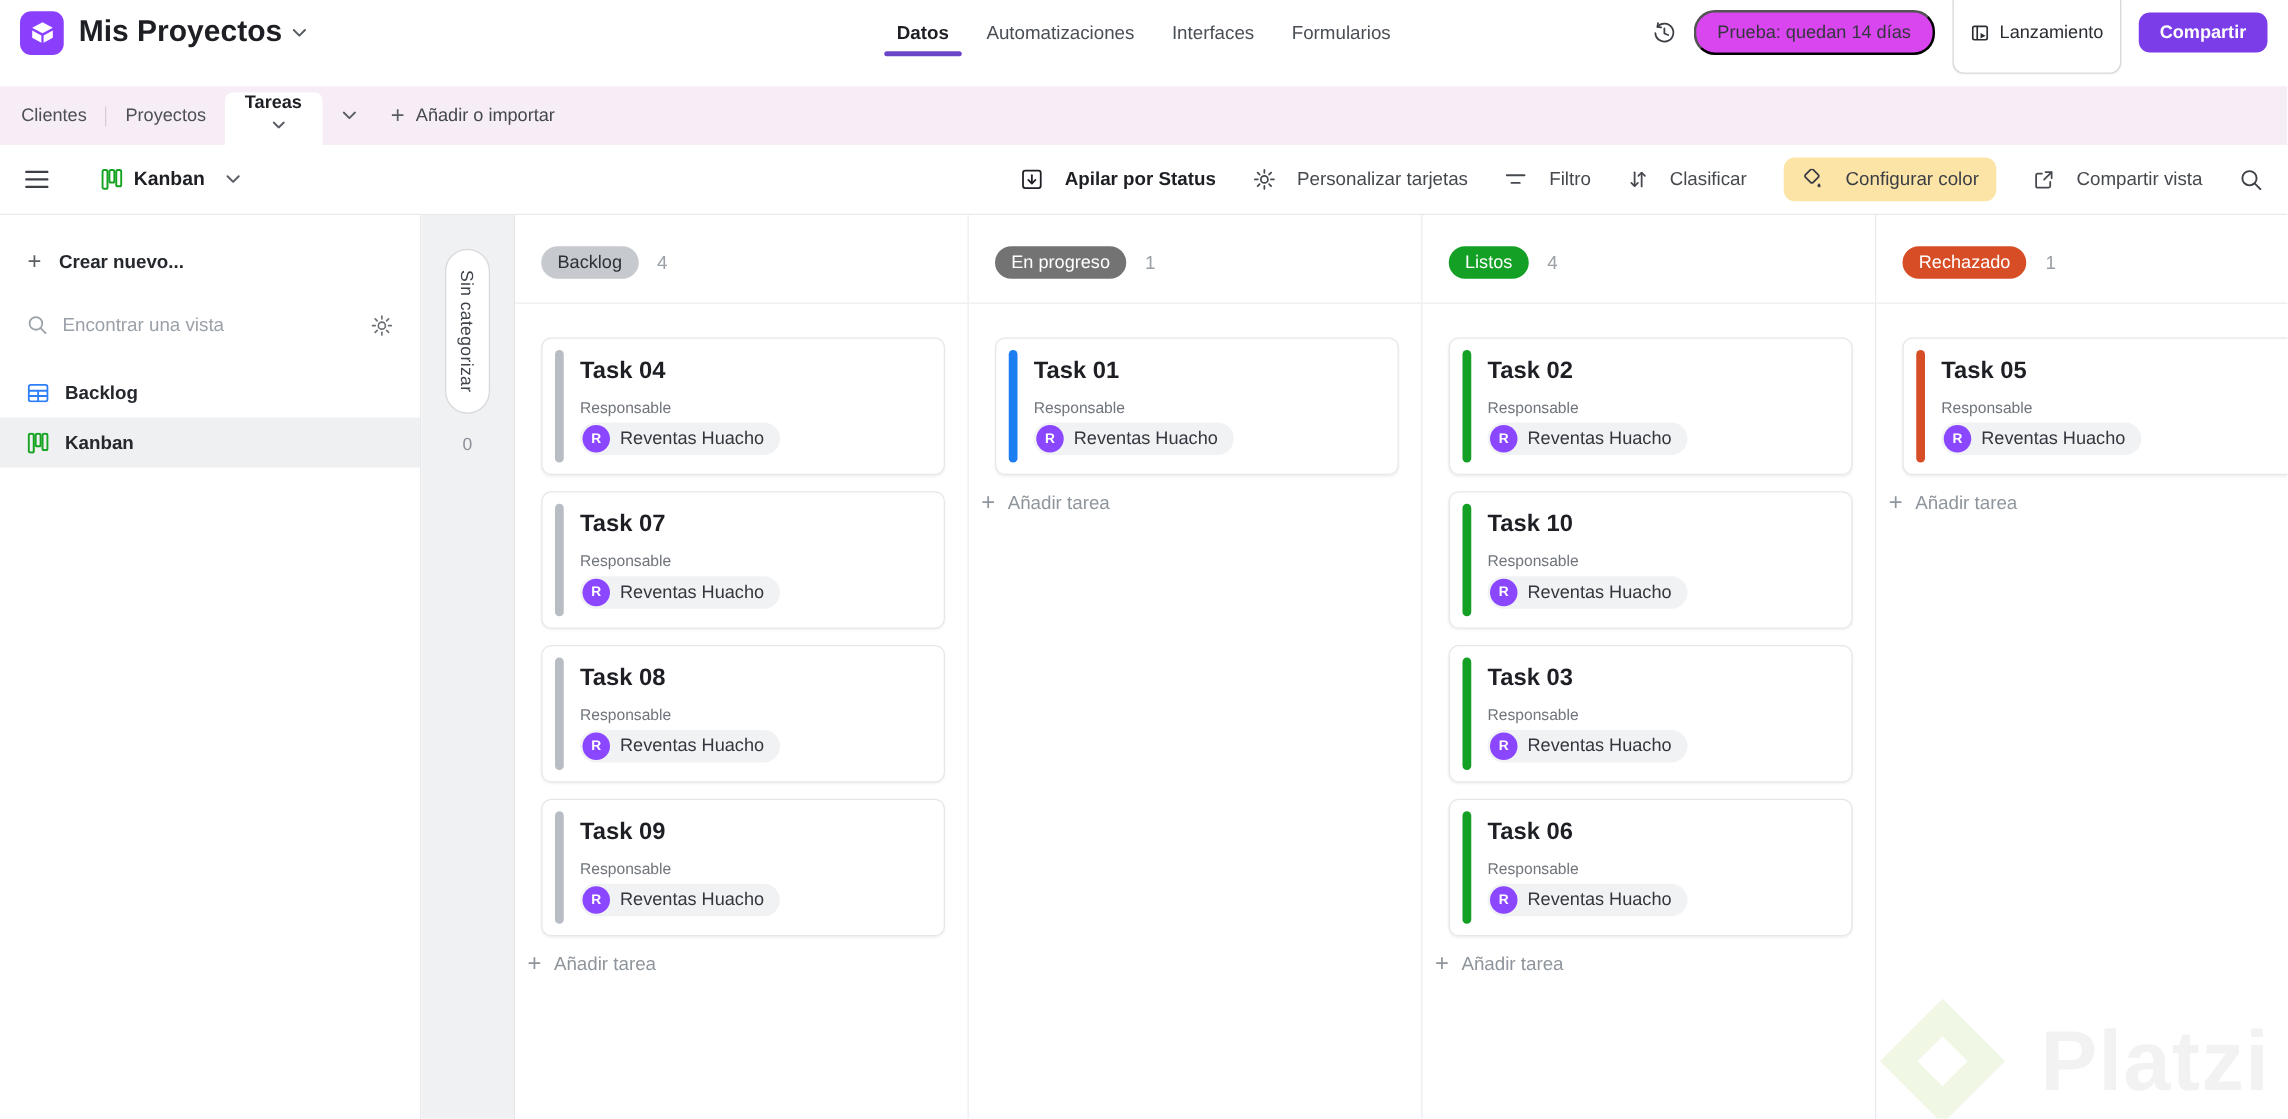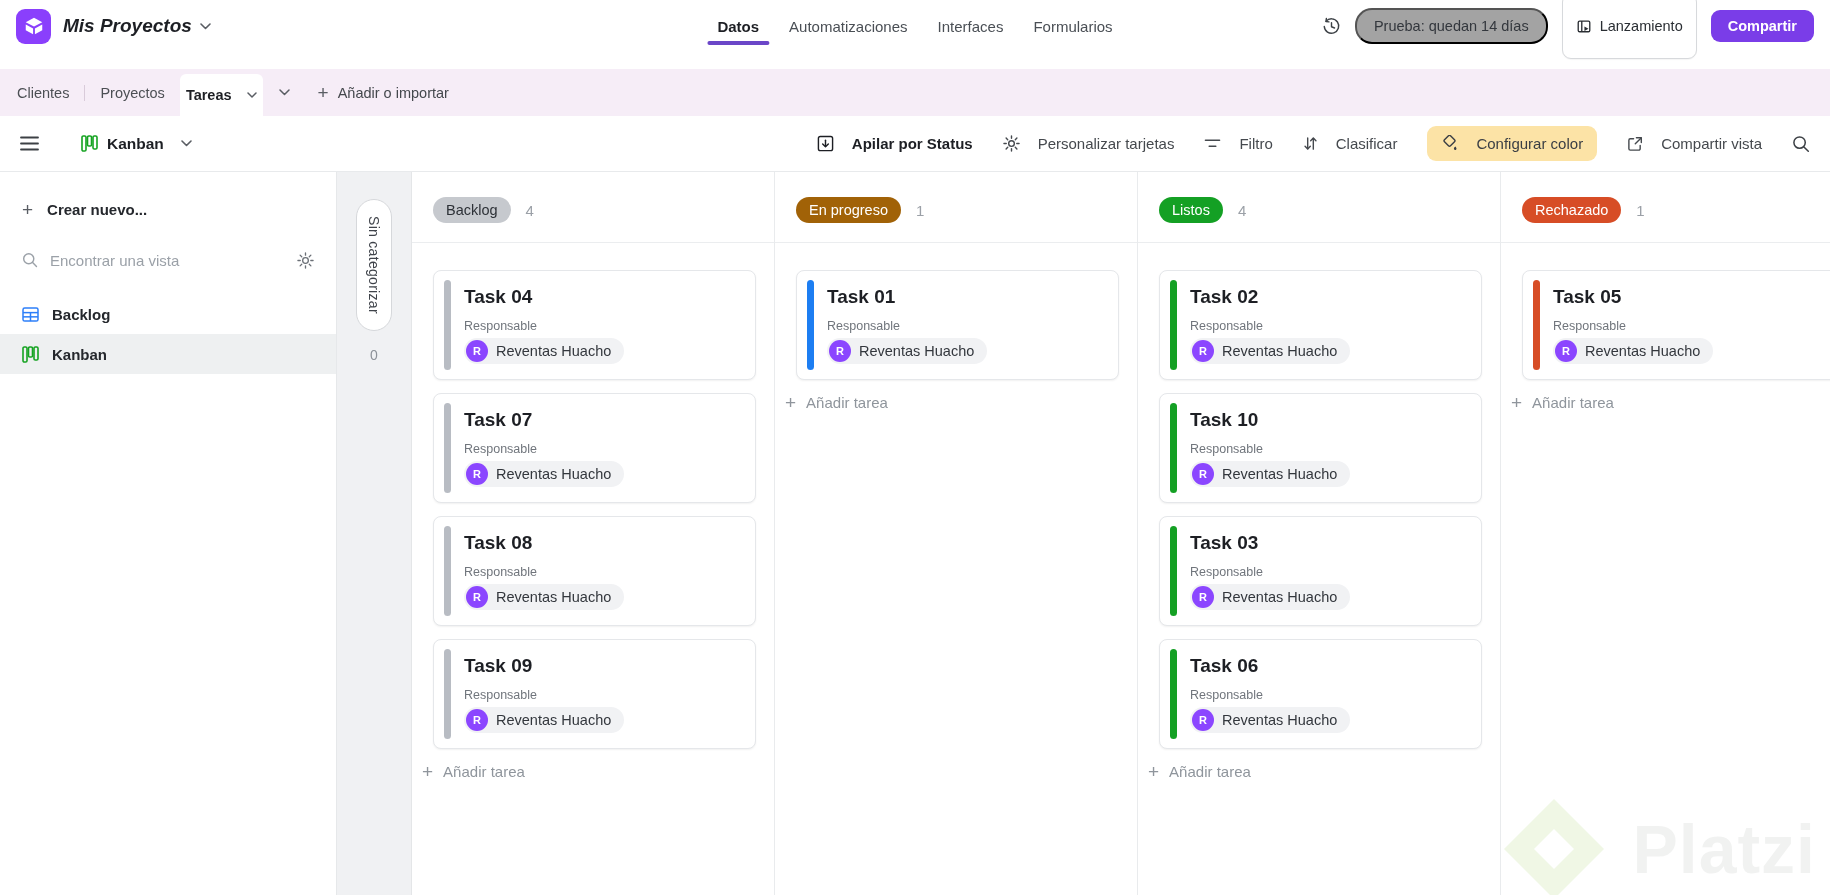--- a/index.html
+++ b/index.html
@@ -14,39 +14,39 @@
 
   
   .topbar {
     height: 52px; display: flex; align-items: center;
     padding: 0 16px; position: relative; background: #fff;
   }
   .logo {
     width: 35px; height: 35px; border-radius: 9px; background: #8a3ffc;
     display: flex; align-items: center; justify-content: center; flex: 0 0 auto;
   }
-  .app-title { font-size: 19px; font-weight: 700; margin-left: 12px; font-style: italic; }
+  .app-title { font-size: 24px; font-weight: 700; margin-left: 12px; }
   .chev { color: #5a5e64; margin-left: 8px; }
   .topnav {
     position: absolute; left: 50%; transform: translateX(-50%);
     height: 38px; display: flex; align-items: stretch; gap: 30px;
   }
   .topnav-item {
     display: flex; align-items: center; font-size: 15px; color: #4a4f55;
     position: relative; cursor: pointer;
   }
   .topnav-item.active { color: #1d1f24; font-weight: 700; }
   .topnav-item.active::after {
     content: ""; position: absolute; left: -10px; right: -10px; bottom: 0;
     height: 4px; background: #6b46c8; border-radius: 2px;
   }
   .topbar-right { margin-left: auto; display: flex; align-items: center; gap: 14px; }
   .icon-btn { color: #3c4045; display: flex; align-items: center; cursor: pointer; }
   .trial-pill {
-    background: #a3a3a3; border-radius: 17px; padding: 8px 17px;
+    background: #d946ef; border-radius: 17px; padding: 8px 17px;
     font-size: 14.5px; color: #33373d; cursor: pointer;
   }
   .launch-btn {
     display: flex; align-items: center; gap: 8px; background: #fff;
     border: 1px solid #d7d9dc; border-radius: 9px; padding: 24px 13px;
     font-size: 14.5px; color: #2a2e33; cursor: pointer; box-shadow: 0 1px 1px rgba(0,0,0,.04);
   }
   .share-btn {
     background: #7a3de8; color: #fff; font-size: 14.5px; font-weight: 700;
     border: none; border-radius: 9px; padding: 8px 17px; cursor: pointer;
@@ -57,21 +57,21 @@
     height: 47px; background: #f6edf7; display: flex; align-items: stretch;
     padding-left: 2px;
     margin-top: 17px;
   }
   .tab {
     display: flex; align-items: center; gap: 7px; padding: 0 15px;
     font-size: 14.5px; color: #4c4f54; cursor: pointer;
   }
   .tab.active {
     background: #fff; border-radius: 6px 6px 0 0; margin-top: 5px;
-    font-weight: 700; color: #1d1f24; padding: 0 6px;
+    font-weight: 700; color: #1d1f24; padding: 0 16px; flex-direction: column;
   }
   .tab-sep { width: 1px; height: 16px; background: #d9cbda; align-self: center; }
   .tab-chev-btn { display: flex; align-items: center; padding: 0 16px; color: #5a5e64; cursor: pointer; }
   .add-import {
     display: flex; align-items: center; gap: 9px; padding: 0 12px;
     font-size: 14.5px; color: #44484d; cursor: pointer;
   }
   .plus-glyph { font-size: 19px; font-weight: 400; color: #5a5e64; line-height: 1; }
   .tools { margin-left: auto; display: flex; align-items: center; gap: 7px; padding: 0 18px; font-size: 14.5px; color: #44484d; cursor: pointer; }
 
@@ -460,21 +460,21 @@
   </div>
 </div>
     <div class="add-task">
       <span class="plus-glyph">+</span>
       <span class="add-task-label">Añadir tarea</span>
     </div>
   </div>
 
   <div class="kb-col">
     <div class="kb-col-header">
-      <span class="col-badge" style="background: #a16207; color: rgb(255, 255, 255);">En progreso</span>
+      <span class="col-badge" style="background: #737373; color: rgb(255, 255, 255);">En progreso</span>
       <span class="col-count">1</span>
     </div>
     <div class="cards">
   <div class="task-card">
     <span class="accent" style="background: rgb(29, 126, 242);"></span>
     <div class="card-title">Task 01</div>
     <div class="card-field">Responsable</div>
     <div class="chip">
       <span class="chip-avatar" style="background: rgb(139, 70, 255);">R</span>
       <span class="chip-name">Reventas Huacho</span>

